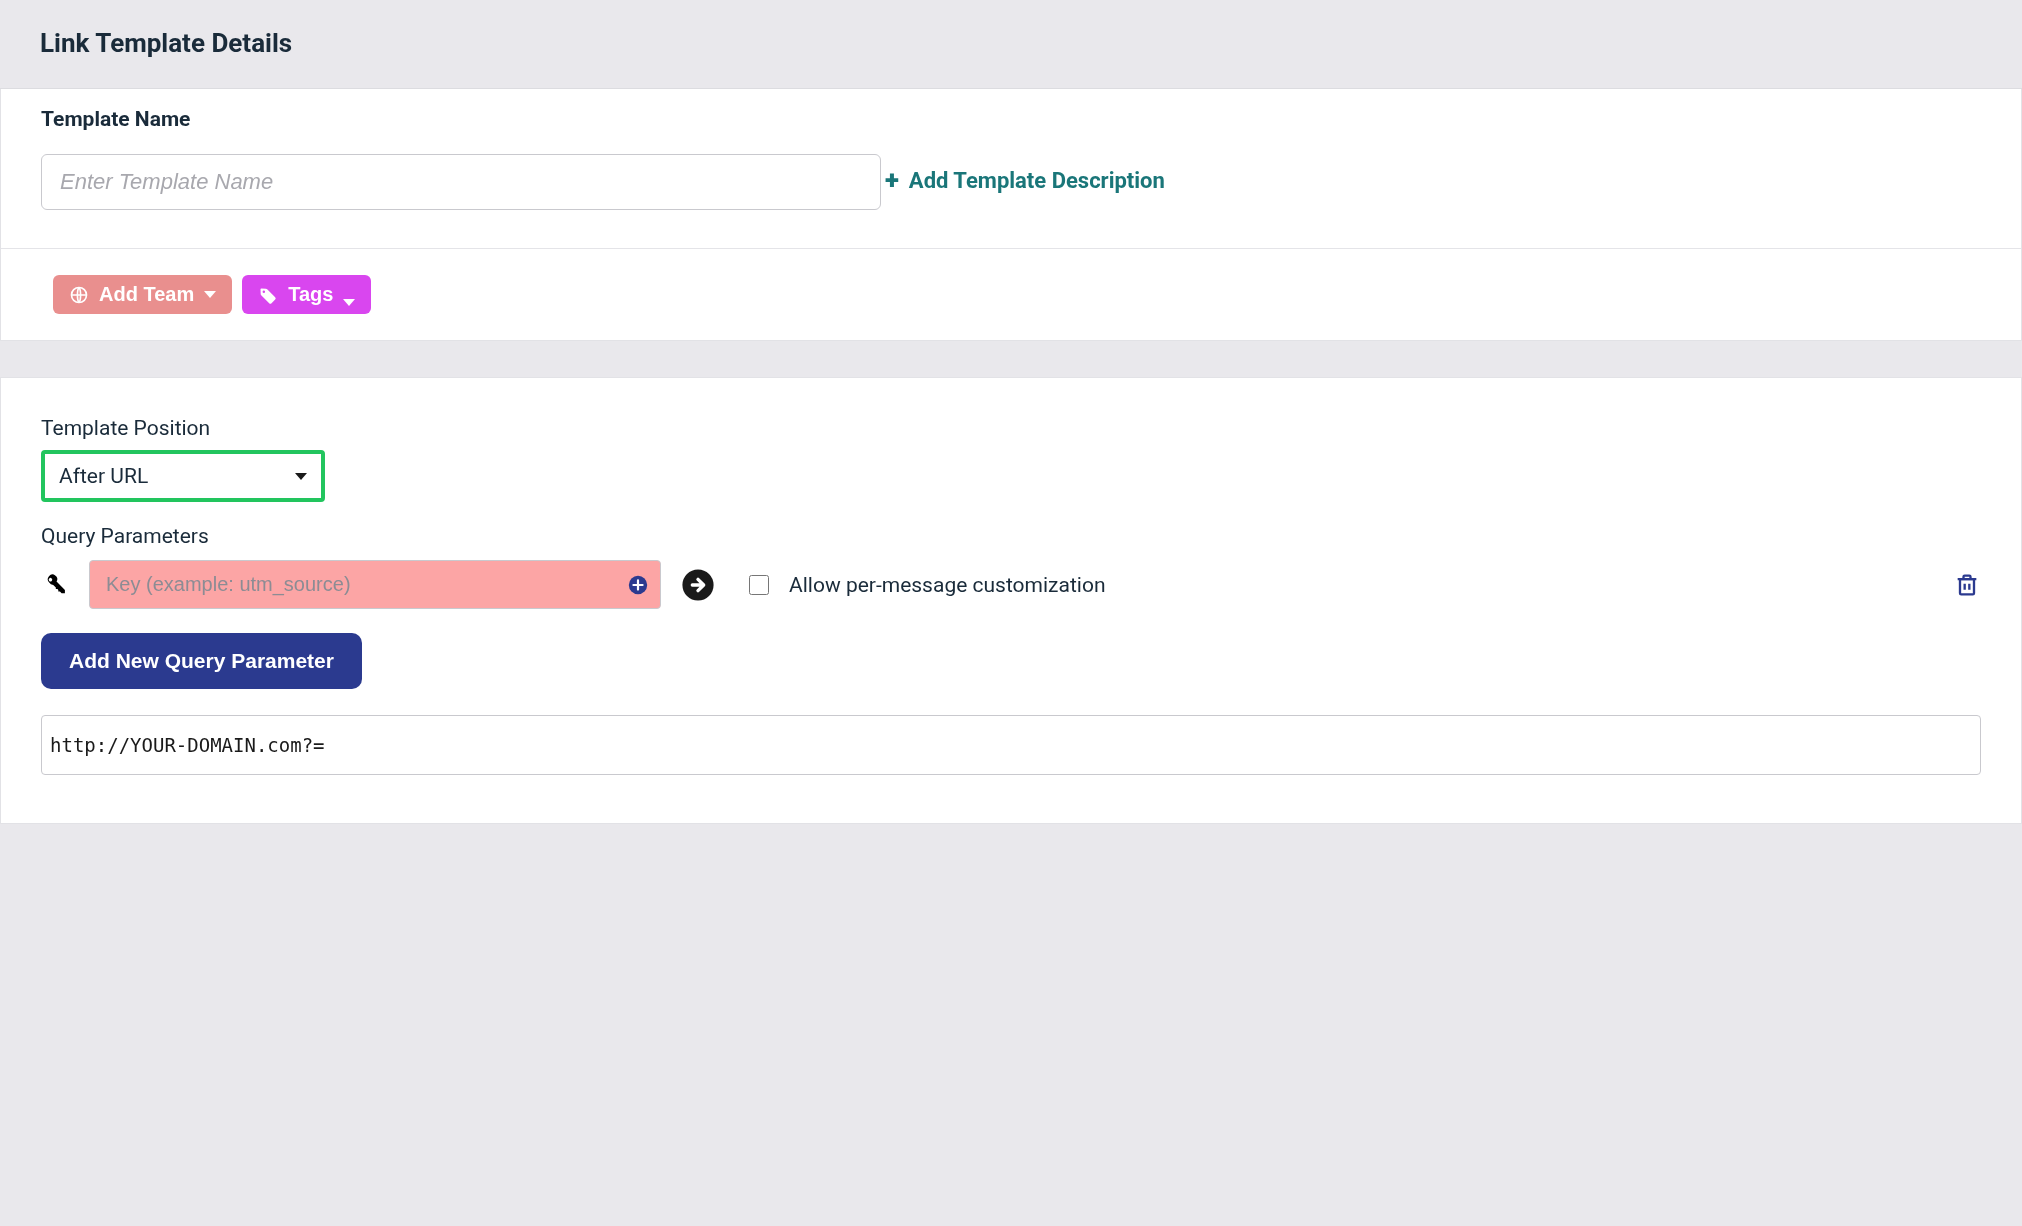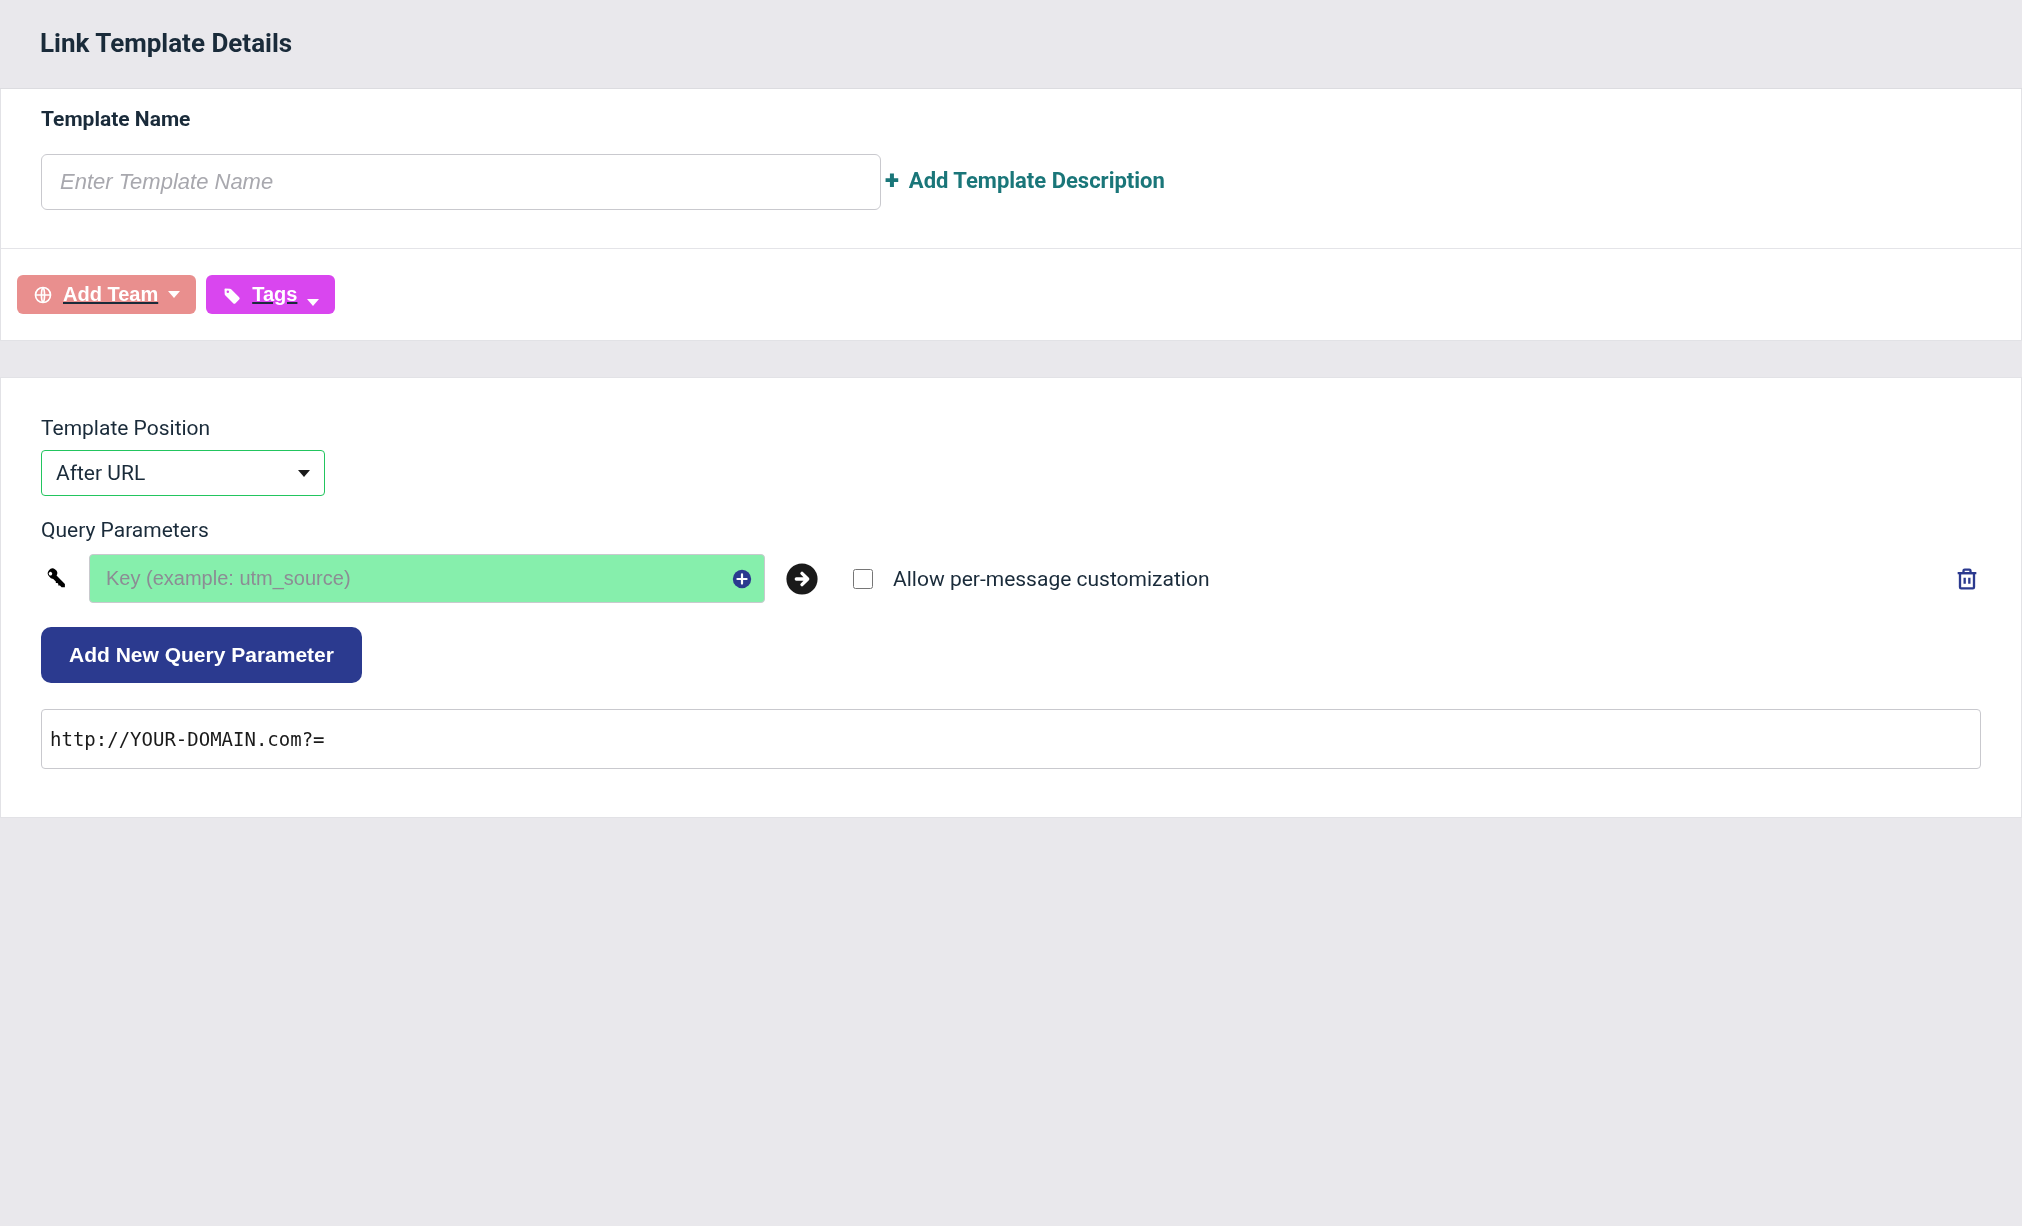--- a/index.html
+++ b/index.html
@@ -67,24 +67,23 @@
   }
   .link-action .plus {
     font-size: 26px;
     font-weight: 900;
     line-height: 1;
     color: #1a7679;
   }
   .btn-row {
     display: flex;
     gap: 10px;
-    padding: 26px 16px;
+    padding: 26px 52px;
     border-top: 1px solid #e4e4e8;
     background:#fff;
-    text-decoration:underline;
   }
   .pill-btn {
     display: inline-flex;
     align-items: center;
     gap: 10px;
     padding: 8px 16px;
     border-radius: 6px;
     font-size: 20px;
     font-weight: 600;
     color: #fff;
@@ -115,21 +114,21 @@
     margin-top: 36px;
     border: 1px solid #e2e2e6;
     padding: 38px 40px 48px 40px;
   }
   .select-box {
     display: inline-flex;
     align-items: center;
     justify-content: space-between;
     width: 284px;
     padding: 10px 14px;
-    border: 1px solid #22c55e;
+    border: 4px solid #22c55e;
     border-radius: 4px;
     background: #fff;
     font-size: 21px;
     cursor: pointer;
     margin-bottom: 22px;
   }
   .select-box .caret-down {
     border-top-color: #1a1a1a;
   }
   .qp-row {
@@ -141,26 +140,26 @@
   }
   .key-icon {
     width: 28px; height: 28px;
     flex: none;
   }
   .param-input-wrap {
     position: relative;
     flex: none;
   }
   .param-input {
-    width: 676px;
+    width: 572px;
     padding: 12px 46px 12px 16px;
     font-size: 20px;
     border: 1px solid #c9c9ce;
     border-radius: 4px;
-    background: #86efac;
+    background: #fca5a5;
     color: #333;
   }
   .param-input::placeholder { color: #8c8c94; }
   .plus-circle {
     position: absolute;
     right: 12px;
     top: 50%;
     transform: translateY(-50%);
     width: 22px; height: 22px;
     color: #2b3a8f;

